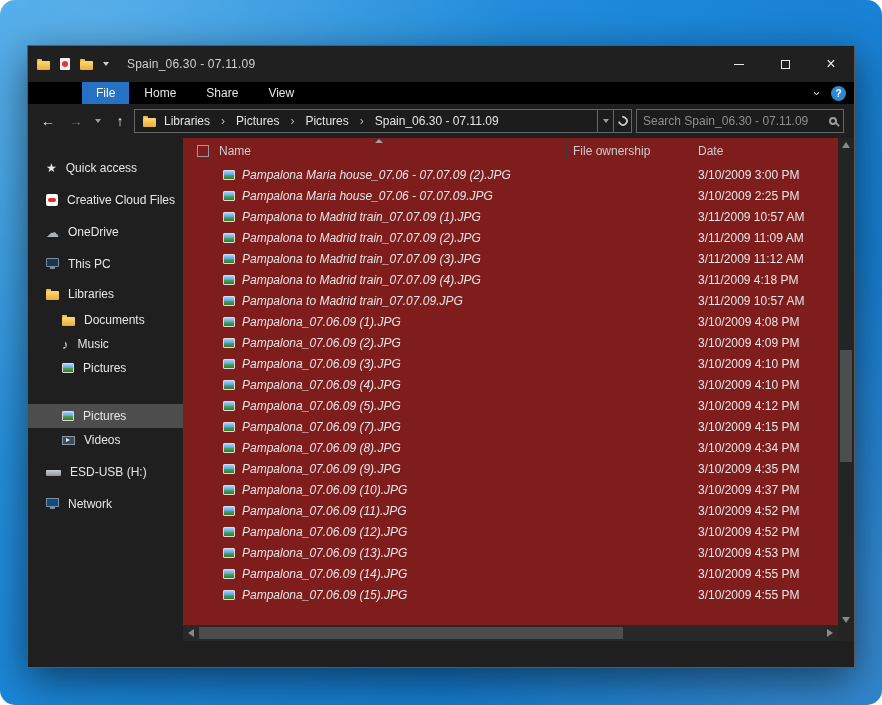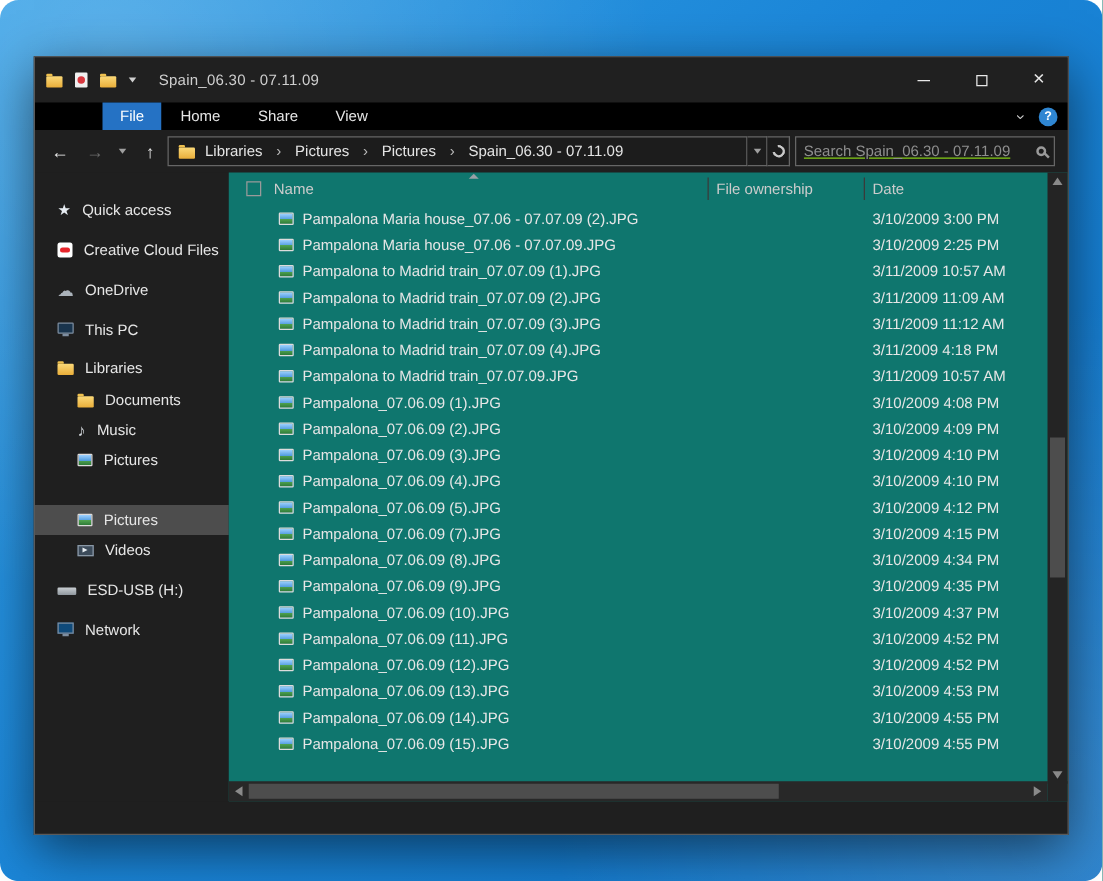--- a/index.html
+++ b/index.html
@@ -78,45 +78,45 @@
   .addr-box{ position:absolute; left:106px; top:5px; width:464px; height:24px; background:#1c1c1c; border:1px solid #666;
     display:flex; align-items:center; padding:0 8px; gap:6px; color:#e4e4e4; }
   .crumb{ padding:0 2px; }
   .crumb-sep{ color:#b8b8b8; padding:0 3px; }
   .addr-chev-btn{ position:absolute; left:570px; top:5px; width:16px; height:24px; display:flex; align-items:center; justify-content:center;
     background:#1c1c1c; border:1px solid #666; border-left:none; }
   .refresh-btn{ position:absolute; left:586px; top:5px; width:18px; height:24px; display:flex; align-items:center; justify-content:center;
     background:#1c1c1c; border:1px solid #666; border-left:none; }
   .search-box{ position:absolute; left:608px; top:5px; width:208px; height:24px; background:#1c1c1c; border:1px solid #666;
     display:flex; align-items:center; padding:0 6px; }
-  .search-box input{ flex:1; background:transparent; border:none; outline:none; color:#84cc16; font-family:inherit; font-size:12px;text-decoration:underline; }
+  .search-box input{ flex:1; background:transparent; border:none; outline:none; color:#0ea5e9; font-family:inherit; font-size:12px; }
   .search-box input::placeholder{ color:#8f8f8f; }
 
   
   .main{ position:absolute; left:0; right:0; top:92px; bottom:26px; }
   .sidebar{ position:absolute; left:0; top:0; bottom:0; width:155px; background:#1f1f1f; }
   .side-item{ position:absolute; left:0; right:0; height:24px; display:flex; align-items:center; gap:9px; color:#e6e6e6; }
   .lvl0{ padding-left:18px; }
   .lvl1{ padding-left:34px; }
   .side-item.selected{ background:#4d4d4d; }
   .side-label{ white-space:nowrap; }
 
-  .content{ position:absolute; left:155px; right:0; top:0; bottom:0; background:#0f766e; }
+  .content{ position:absolute; left:155px; right:0; top:0; bottom:0; background:#7f1d1d; }
   .cols{ position:absolute; left:0; top:0; right:16px; height:26px; color:#cccccc; }
   .sel-all{ position:absolute; left:14px; top:7px; width:12px; height:12px; border:1px solid #9a9a9a; background:transparent; }
   .col-name{ position:absolute; left:36px; top:6px; }
   .col-own{ position:absolute; left:390px; top:6px; }
   .col-date{ position:absolute; left:515px; top:6px; }
   .colsep{ position:absolute; top:4px; height:18px; width:1px; background:#3a3a3a; }
   .sort-caret{ position:absolute; left:192px; top:1px; }
 
   .rows{ position:absolute; left:0; top:26px; right:16px; }
   .row{ height:21px; display:flex; align-items:center; padding-left:40px; position:relative; color:#e6e6e6; }
   .row .ico-photo{ margin-right:7px; }
-  .fname{ white-space:nowrap; }
+  .fname{ white-space:nowrap;font-style:italic; }
   .fdate{ position:absolute; left:515px; white-space:nowrap; }
 
   
   .vscroll{ position:absolute; right:0; top:0; width:16px; height:489px; background:#242424; }
   .vs-up{ position:absolute; top:4px; left:4px; width:0; height:0; border-left:4px solid transparent; border-right:4px solid transparent; border-bottom:6px solid #8a8a8a; }
   .vs-down{ position:absolute; bottom:4px; left:4px; width:0; height:0; border-left:4px solid transparent; border-right:4px solid transparent; border-top:6px solid #8a8a8a; }
   .vs-thumb{ position:absolute; left:2px; width:12px; top:212px; height:112px; background:#4d4d4d; }
   .hscroll{ position:absolute; left:0; right:16px; bottom:0; height:16px; background:#282828; }
   .hs-left{ position:absolute; left:5px; top:4px; width:0; height:0; border-top:4px solid transparent; border-bottom:4px solid transparent; border-right:6px solid #8a8a8a; }
   .hs-right{ position:absolute; right:5px; top:4px; width:0; height:0; border-top:4px solid transparent; border-bottom:4px solid transparent; border-left:6px solid #8a8a8a; }

